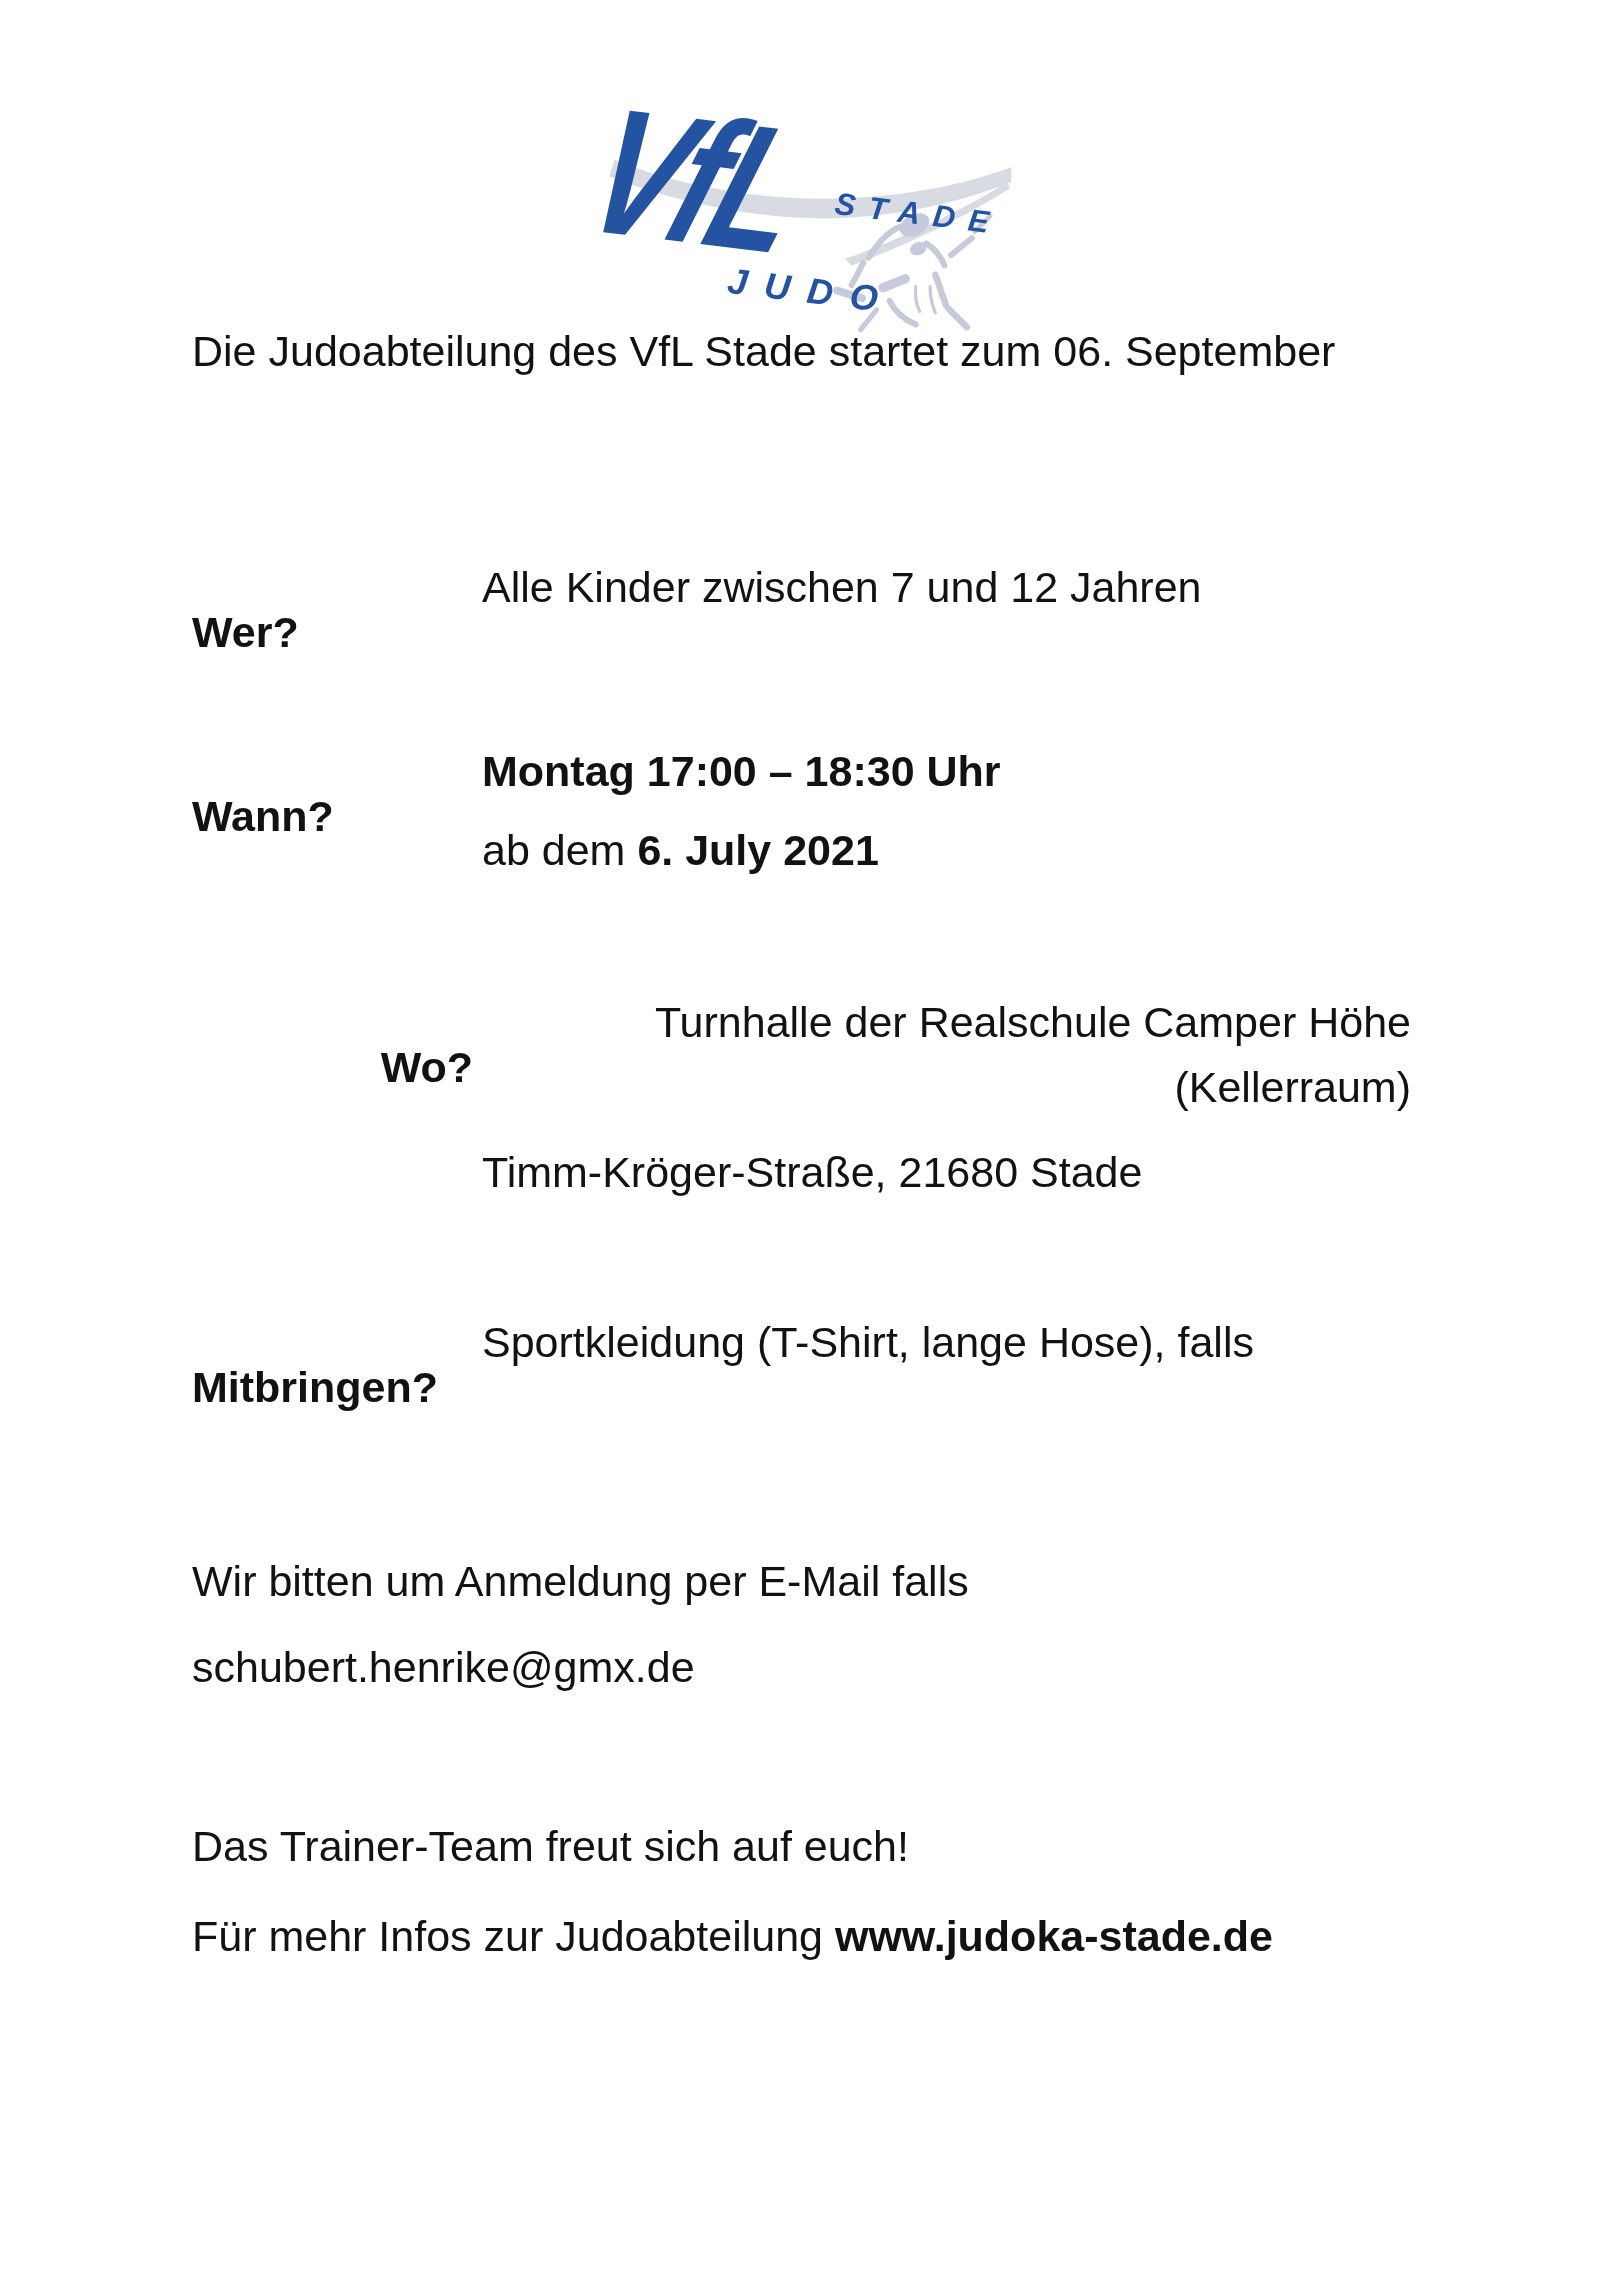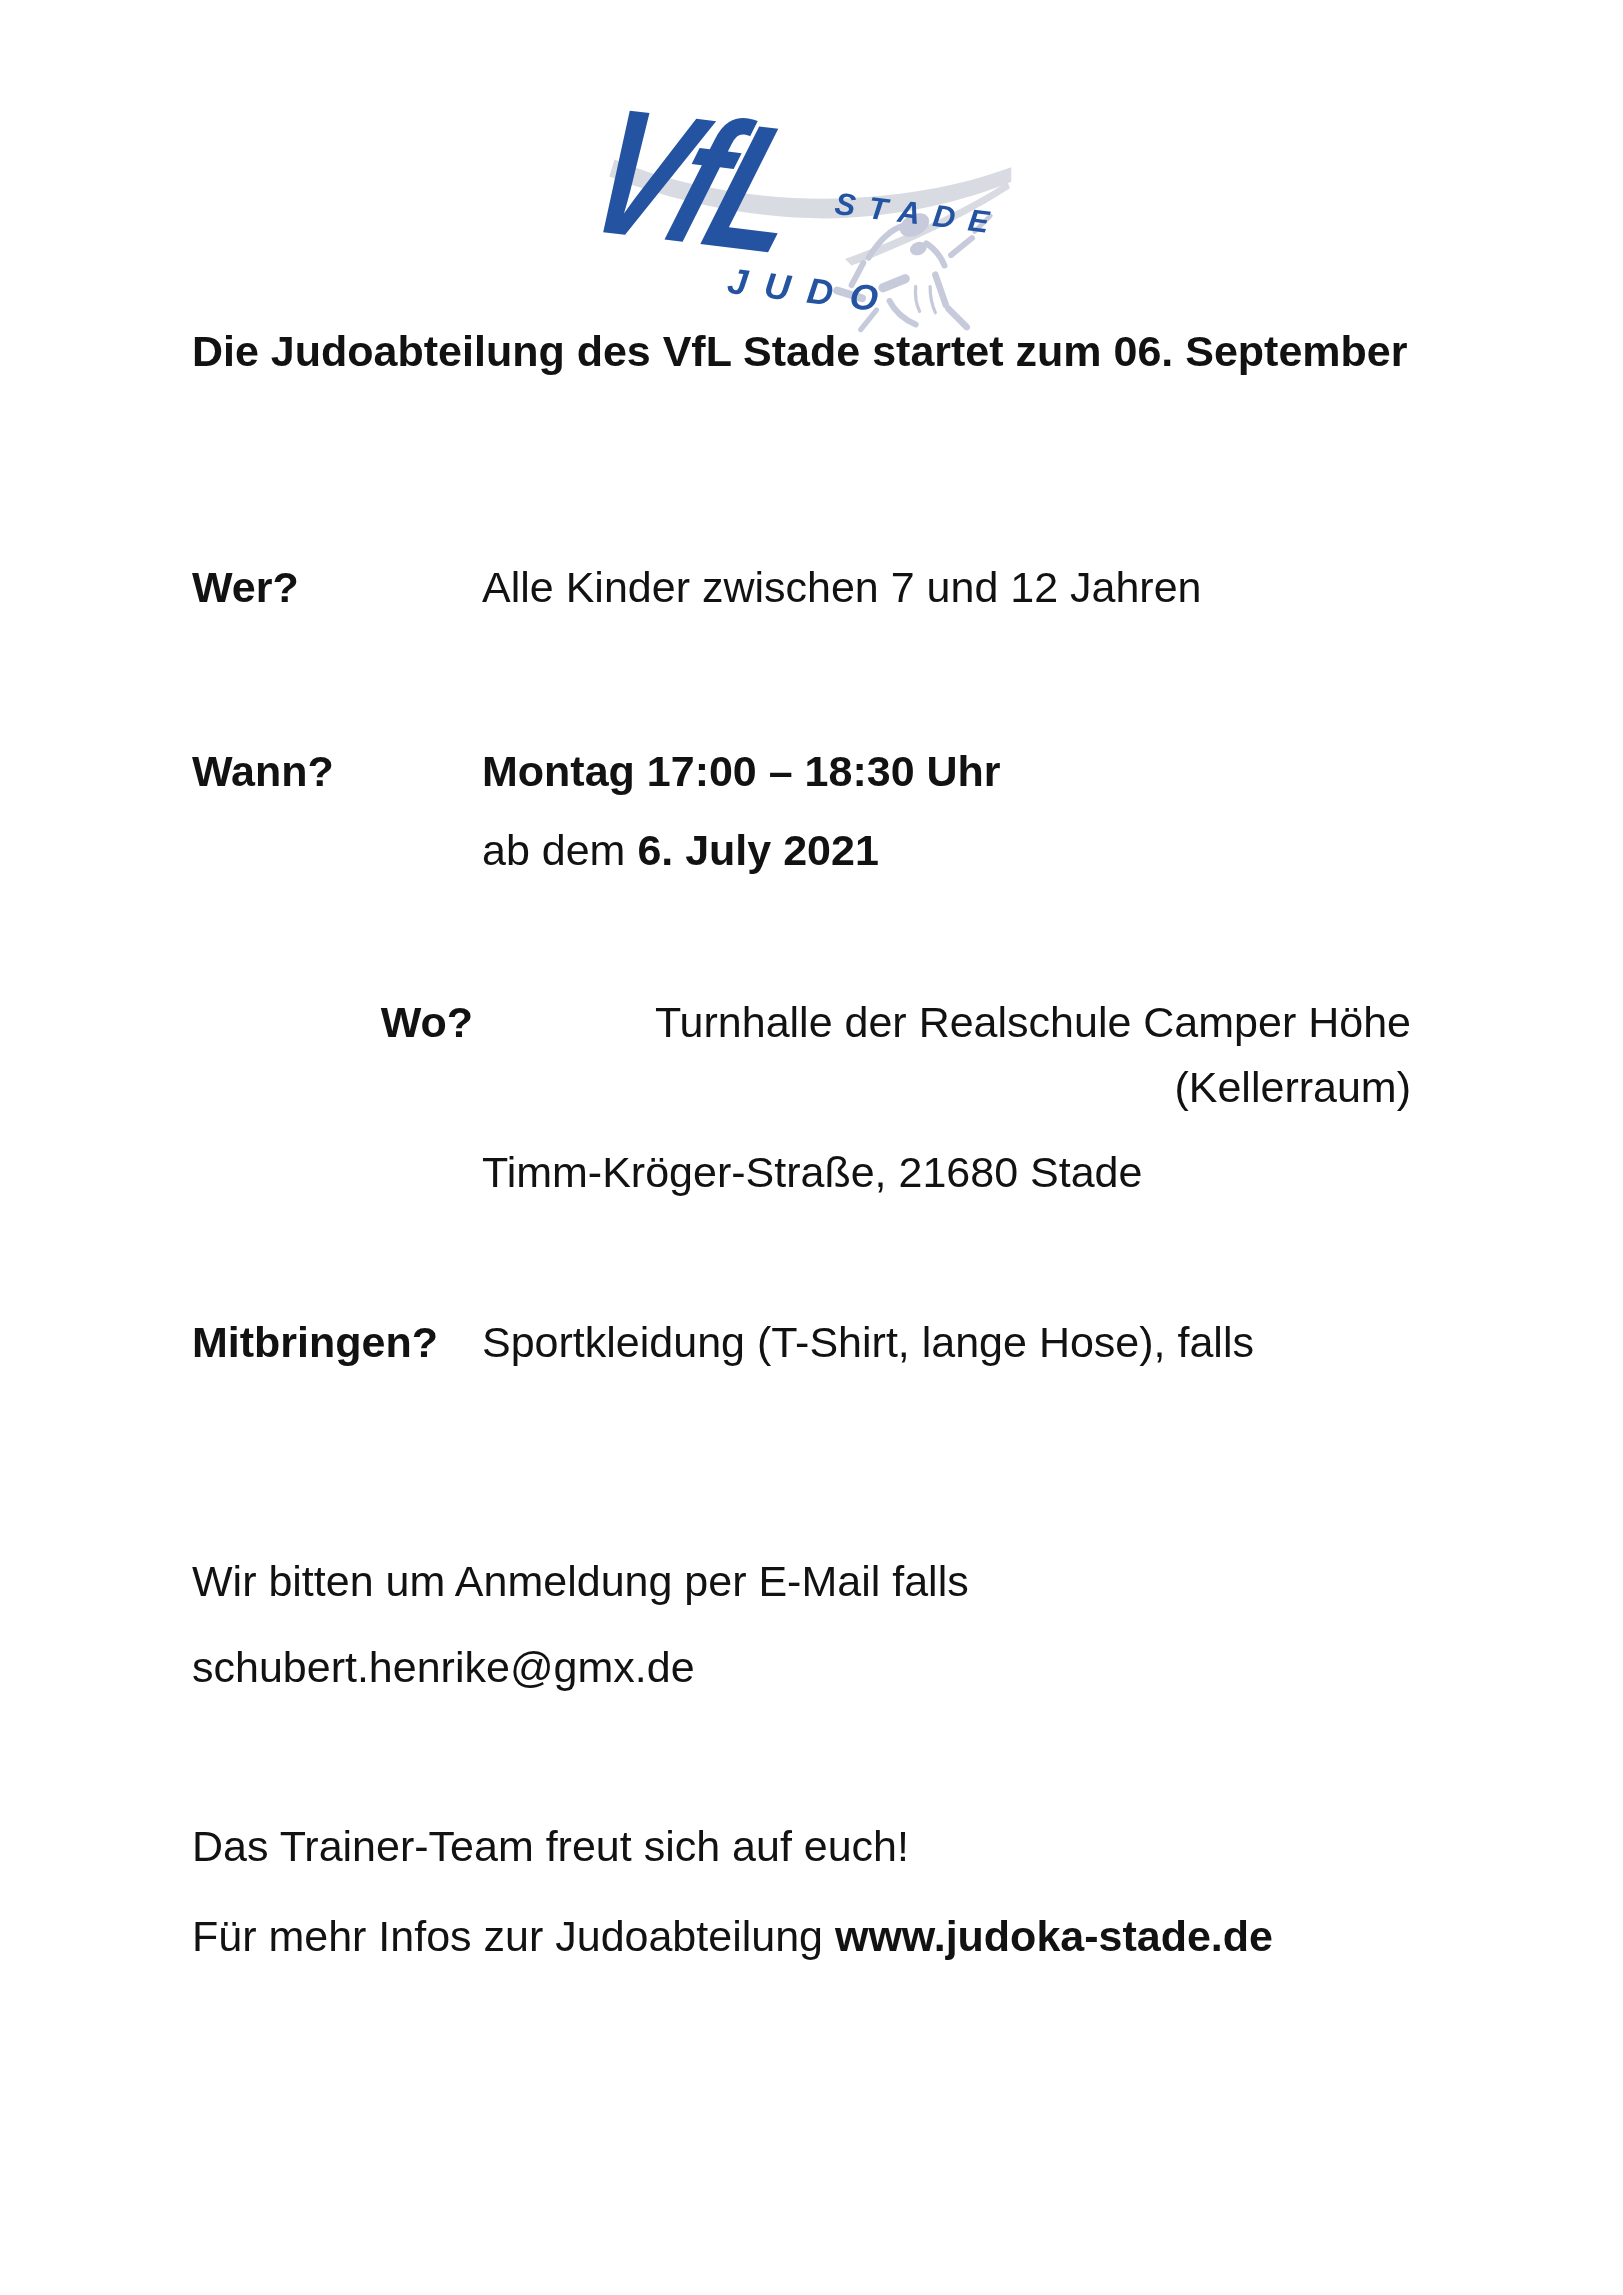--- a/index.html
+++ b/index.html
@@ -39,23 +39,23 @@
     transform: rotate(7deg);
     transform-origin: 0 0;
     line-height: 1; white-space: nowrap;
   }
 
   
   .txt { font-size: 43px; line-height: 1.52; }
   .b   { font-weight: bold; }
   .heading {
     left: 192px; top: 318px; width: 1282px;
-    font-size: 43px; font-weight: bold; line-height: 1.55;
+    font-size: 43px; font-weight: normal; line-height: 1.55;
   }
-  .label-col { left: 192px; width: 281px; font-weight: bold; }
+  .label-col { left: 192px; width: 281px; font-weight: bold; margin-top: 45px; }
   .value-col { left: 482px; width: 929px; }
 
   .row-wer   { top: 555px; }
   .row-wann1 { top: 739px; }
   .row-wann2 { top: 818px; }
   .row-wo1   { top: 990px; text-align: right; }
   .row-timm  { top: 1140px; }
   .row-mit   { top: 1310px; }
 
   .foot { left: 192px; width: 1282px; }

